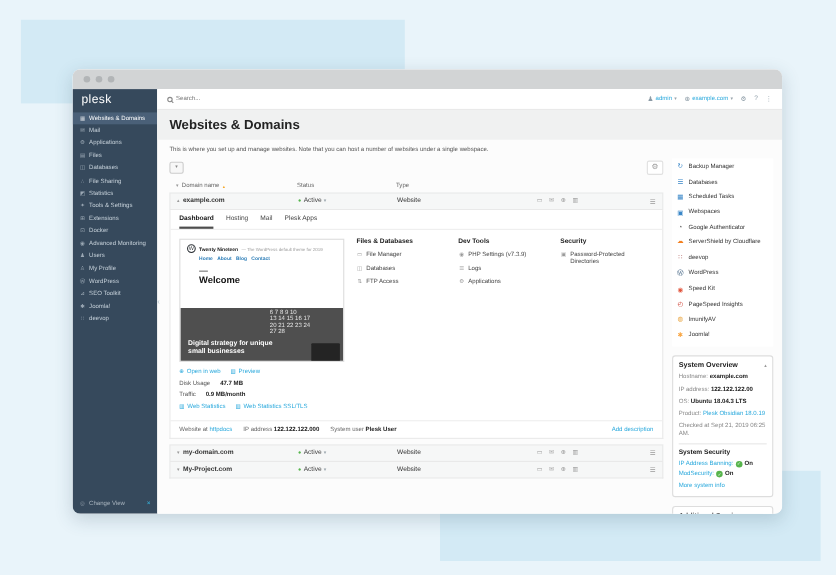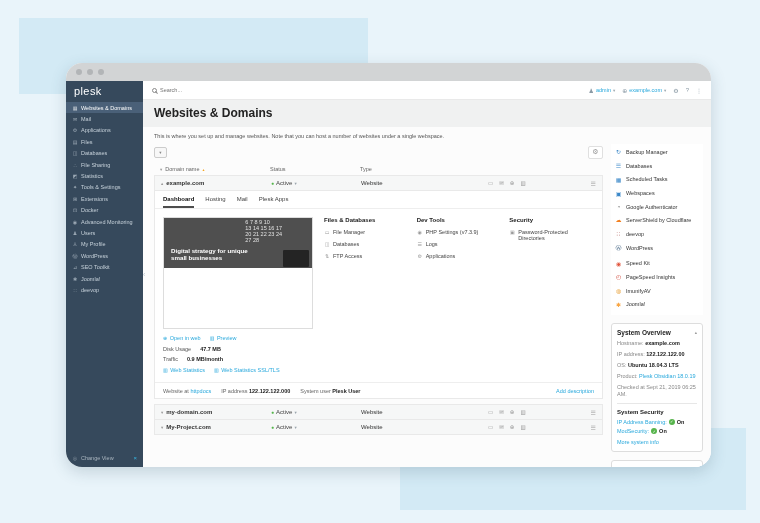--- a/index.html
+++ b/index.html
@@ -3,21 +3,21 @@
 <meta charset="utf-8">
 <style>
   * { margin:0; padding:0; box-sizing:border-box; }
   html,body { width:760px; height:523px; }
   body { font-family:"Liberation Sans","DejaVu Sans",sans-serif; }
   .stage { position:relative; width:760px; height:523px; background:#e9f4fa; overflow:hidden; }
   .deco { position:absolute; background:#d3eaf5; }
   .deco1 { left:19px; top:18px; width:349px; height:76px; }
   .deco2 { left:400px; top:428px; width:346px; height:82px; }
 
-  .window { position:absolute; left:66px; top:63px; width:645px; height:404px; border-radius:16px;
+  .window { position:absolute; left:66px; top:63px; width:645px; height:404px; border-radius:7px;
             background:#fff; box-shadow:0 5px 16px rgba(50,80,100,.20); display:flex; flex-direction:column; overflow:hidden; }
   .titlebar { height:18px; background:#d2d4d5; display:flex; align-items:center; gap:5px; padding:0 10px; flex:none; }
   .dot { width:6px; height:6px; border-radius:50%; background:#b2b5b7; }
   .winbody { flex:1; display:flex; min-height:0; position:relative; }
   .collapse-handle { position:absolute; left:77px; top:190px; color:#b9c6d0; font-size:7px; z-index:5; }
 
   
   .sidebar { width:77px; background:#36495c; color:#c6d1da; display:flex; flex-direction:column; flex:none; font-size:5.5px; }
   .logo { color:#fff; font-size:11px; padding:4px 8px 5px; letter-spacing:.4px; }
   .nav { flex:1; overflow:hidden; }
@@ -306,20 +306,35 @@
               <div class="tabs">
                 <span class="tab active">Dashboard</span>
                 <span class="tab">Hosting</span>
                 <span class="tab">Mail</span>
                 <span class="tab">Plesk Apps</span>
               </div>
 
               <div class="dash">
 
                 <div class="preview-card">
+                  <div class="pv-top">
+                    <div class="pv-logo-row">
+                      <span class="wp-circle">W</span>
+                      <span class="pv-name">Twenty Nineteen</span>
+                      <span class="pv-tag">— The WordPress default theme for 2019</span>
+                    </div>
+                    <div class="pv-nav">
+                      <span>Home</span>
+                      <span>About</span>
+                      <span>Blog</span>
+                      <span>Contact</span>
+                    </div>
+                    <div class="pv-dash"></div>
+                    <div class="pv-welcome">Welcome</div>
+                  </div>
                   <div class="pv-hero">
                     <div class="pv-cal">
                       <div>6 7 8 9 10</div>
                       <div>13 14 15 16 17</div>
                       <div>20 21 22 23 24</div>
                       <div>27 28</div>
                     </div>
                     <div class="pv-monitor"></div>
                     <div class="pv-caption">Digital strategy for unique small businesses</div>
                   </div>

